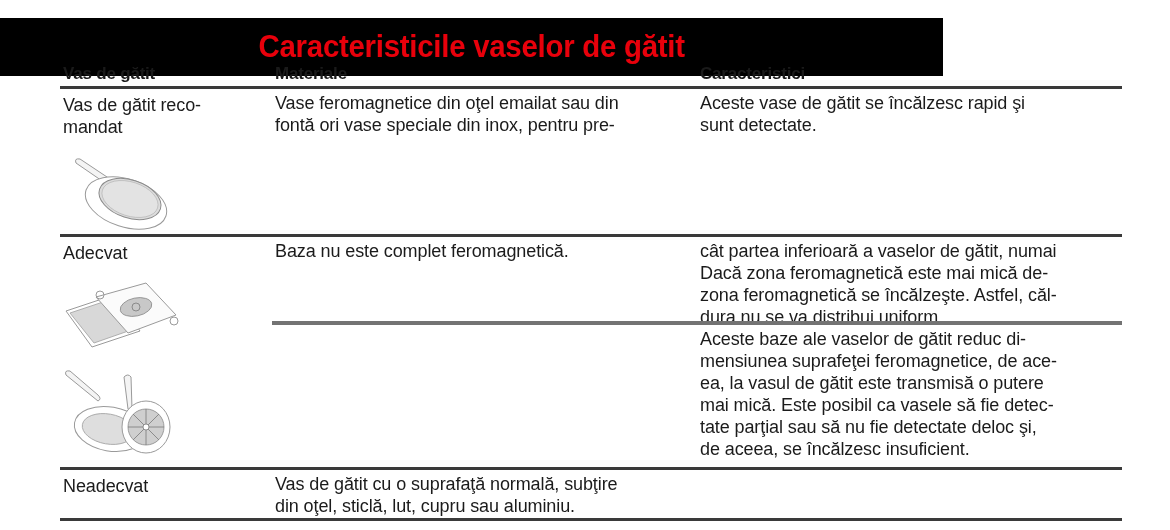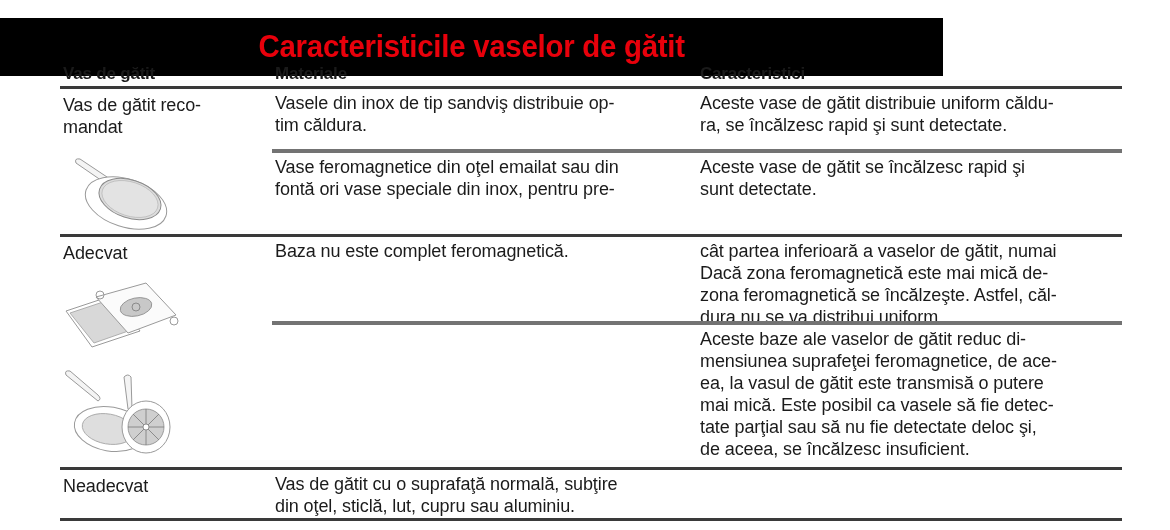--- a/index.html
+++ b/index.html
@@ -54,30 +54,20 @@
       <div>Vas de gătit reco-</div>
       <div>mandat</div>
     </div>
     <svg class="illus" style="left:12px;top:66px" width="100" height="76" viewBox="0 0 100 76">
       <path d="M4 8 Q2 3 8 4 L38 24 Q44 27 42 32 L36 30 Z" fill="#f4f4f4" stroke="#9a9a9a" stroke-width="1"></path>
       <ellipse cx="54" cy="48" rx="42" ry="24" transform="rotate(18 54 48)" fill="#ffffff" stroke="#9a9a9a" stroke-width="1"></ellipse>
       <ellipse cx="58" cy="44" rx="32" ry="19" transform="rotate(18 58 44)" fill="#dcdcdc" stroke="#8a8a8a" stroke-width="1"></ellipse>
       <ellipse cx="58" cy="44" rx="29" ry="17" transform="rotate(18 58 44)" fill="#e3e3e3" stroke="#b0b0b0" stroke-width="0.6"></ellipse>
     </svg>
 
-    <div class="sub" style="height:60px">
-      <div class="cell-b txt">
-        <div>Vasele din inox de tip sandviş distribuie op-</div>
-        <div>tim căldura.</div>
-      </div>
-      <div class="cell-c txt">
-        <div>Aceste vase de gătit distribuie uniform căldu-</div>
-        <div>ra, se încălzesc rapid şi sunt detectate.</div>
-      </div>
-    </div>
     <div class="sub" style="height:83px">
       <div class="cell-b txt">
         <div>Vase feromagnetice din oţel emailat sau din</div>
         <div>fontă ori vase speciale din inox, pentru pre-</div>
       </div>
       <div class="cell-c txt">
         <div>Aceste vase de gătit se încălzesc rapid şi</div>
         <div>sunt detectate.</div>
       </div>
     </div>

